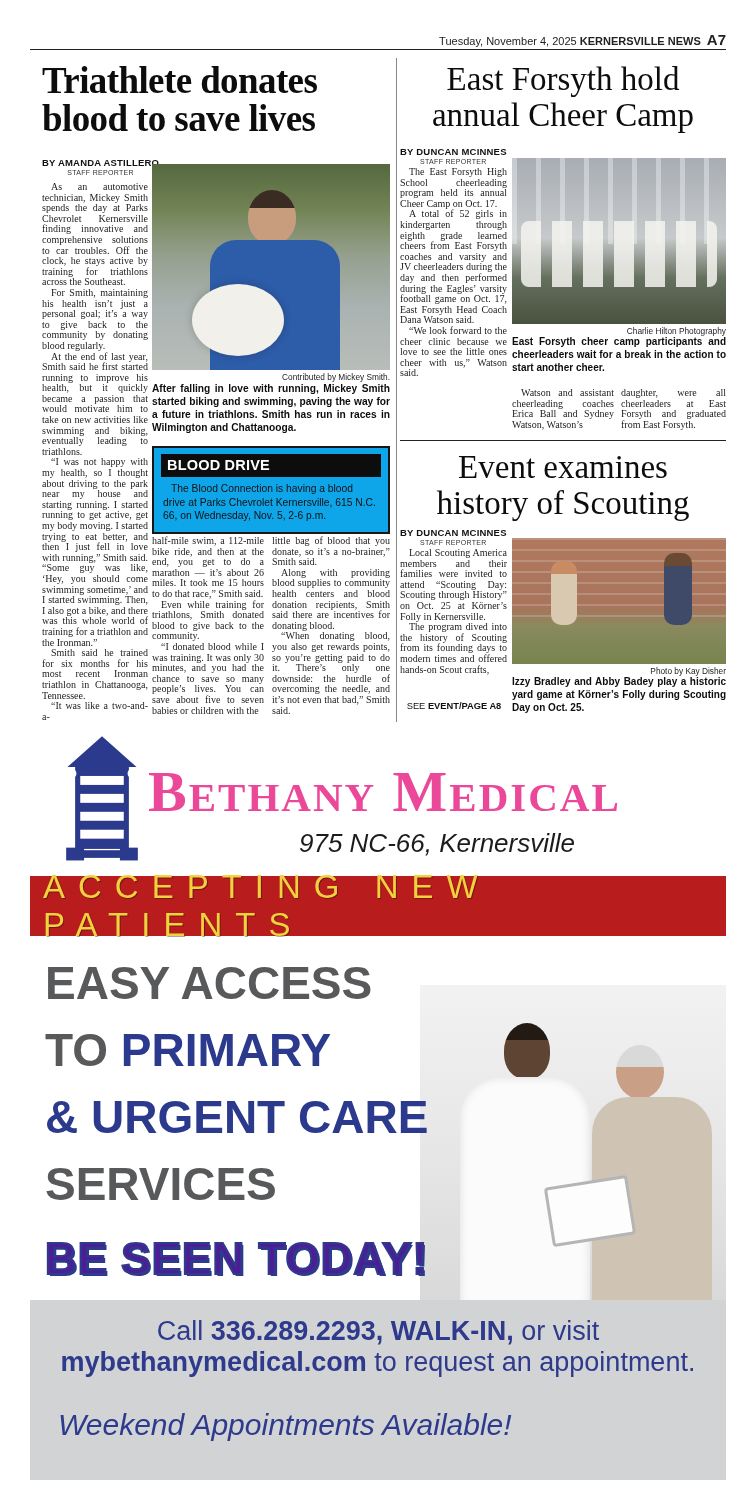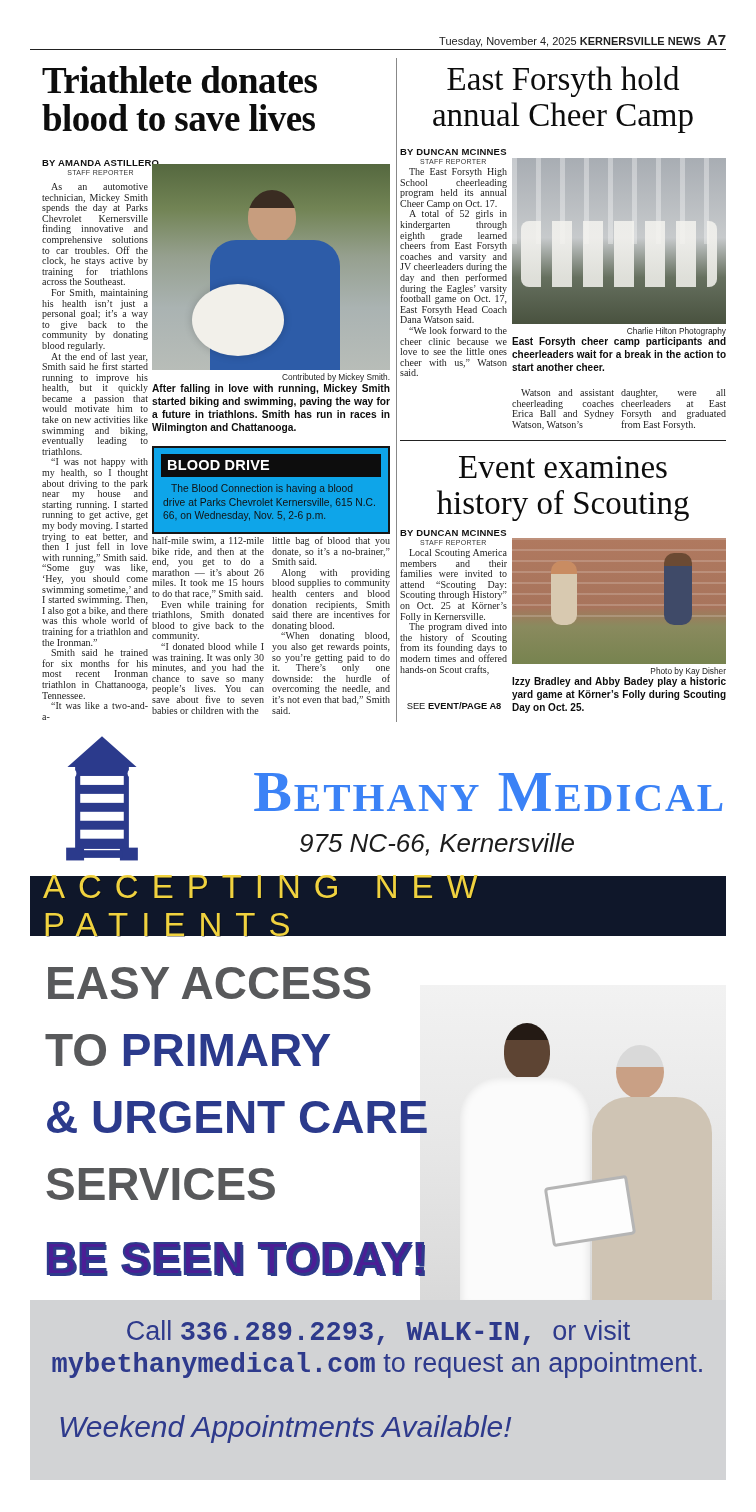--- a/index.html
+++ b/index.html
@@ -68,27 +68,27 @@
                  font-family:"Liberation Sans",sans-serif;font-weight:700;font-size:14.5px;
                  padding:3px 6px 4px;letter-spacing:0.2px;}
   .bloodbox .bbody{font-family:"Liberation Sans",sans-serif;font-size:10.3px;line-height:1.32;
                    padding:5px 10px 0 9px;text-indent:8px;color:#111;}
 
   .jump{position:absolute;left:398px;top:701px;width:112px;text-align:center;
         font-family:"Liberation Sans",sans-serif;font-size:9.3px;color:#111;}
   .jump b{font-weight:800;margin-top:32px;}
 
   
-  .ad-brand{position:absolute;left:148px;top:758px;width:578px;text-align:right;
+  .ad-brand{position:absolute;left:148px;top:758px;width:578px;text-align:left;
             font-variant:small-caps;font-weight:700;font-size:58px;letter-spacing:2px;
-            color:#3b82f6;font-family:"Liberation Serif",serif;}
+            color:#ec4899;font-family:"Liberation Serif",serif;}
   .ad-address{position:absolute;left:148px;top:828px;width:578px;text-align:center;
               font-family:"Liberation Sans",sans-serif;font-style:italic;font-size:26px;color:#1c1c1c;}
   .ad-logo{position:absolute;left:62px;top:735px;width:80px;height:128px;}
-  .ad-banner{position:absolute;left:30px;top:876px;width:696px;height:60px;background:#0f172a;
+  .ad-banner{position:absolute;left:30px;top:876px;width:696px;height:60px;background:#b91c1c;
              display:flex;align-items:center;justify-content:center;}
   .ad-banner span{color:#f0d23f;font-family:"Liberation Sans",sans-serif;font-size:33px;
                   letter-spacing:13px;padding-left:13px;text-shadow:1px 1px 0 rgba(0,0,0,.35);}
   .ad-headline{position:absolute;left:45px;top:950px;z-index:2;
                font-family:"Liberation Sans",sans-serif;font-weight:700;font-size:46px;
                line-height:1.46;color:#58595b;white-space:nowrap;}
   .ad-headline .blue{color:#2b3a8c;}
   .ad-photo{position:absolute;left:420px;top:985px;width:306px;height:315px;z-index:1;
             background:linear-gradient(180deg,#f2f2f2 0%,#e6e6e6 55%,#d9d9d9 100%);overflow:hidden;}
   .doc-head{position:absolute;left:84px;top:38px;width:46px;height:56px;border-radius:50% 50% 44% 44%;
@@ -100,21 +100,21 @@
   .pat-body{position:absolute;left:172px;top:112px;width:120px;height:210px;border-radius:36px 36px 0 0;
             background:#cfc4b4;}
   .tablet{position:absolute;left:128px;top:196px;width:78px;height:54px;background:#fdfdfd;
           border:3px solid #b5b5b5;border-radius:4px;transform:rotate(-9deg);}
   .ad-cta{position:absolute;left:45px;top:1234px;z-index:2;font-family:"Liberation Sans",sans-serif;
           font-weight:800;font-size:44px;letter-spacing:1px;color:#4c1d95;
           -webkit-text-stroke:2.2px #2e3a8c;
           text-shadow:2px 2px 0 #2e3a8c;}
   .ad-graybar{position:absolute;left:30px;top:1300px;width:696px;height:180px;background:#d2d3d5;}
   .call-line{text-align:center;font-family:"Liberation Sans",sans-serif;color:#2e3a8c;font-size:27px;}
-  .call-line .b{font-weight:800;font-family:Liberation Mono, monospace;}
+  .call-line .b{font-weight:800;}
   .cl1{margin-top:16px;}
   .cl2{}
   .weekend{margin-top:30px;text-align:left;font-family:"Liberation Sans",sans-serif;
            font-style:italic;font-size:30px;color:#2e3a8c;margin-left:28px;}
 </style>
 </head>
 <body>
 
 <div class="page">
 

